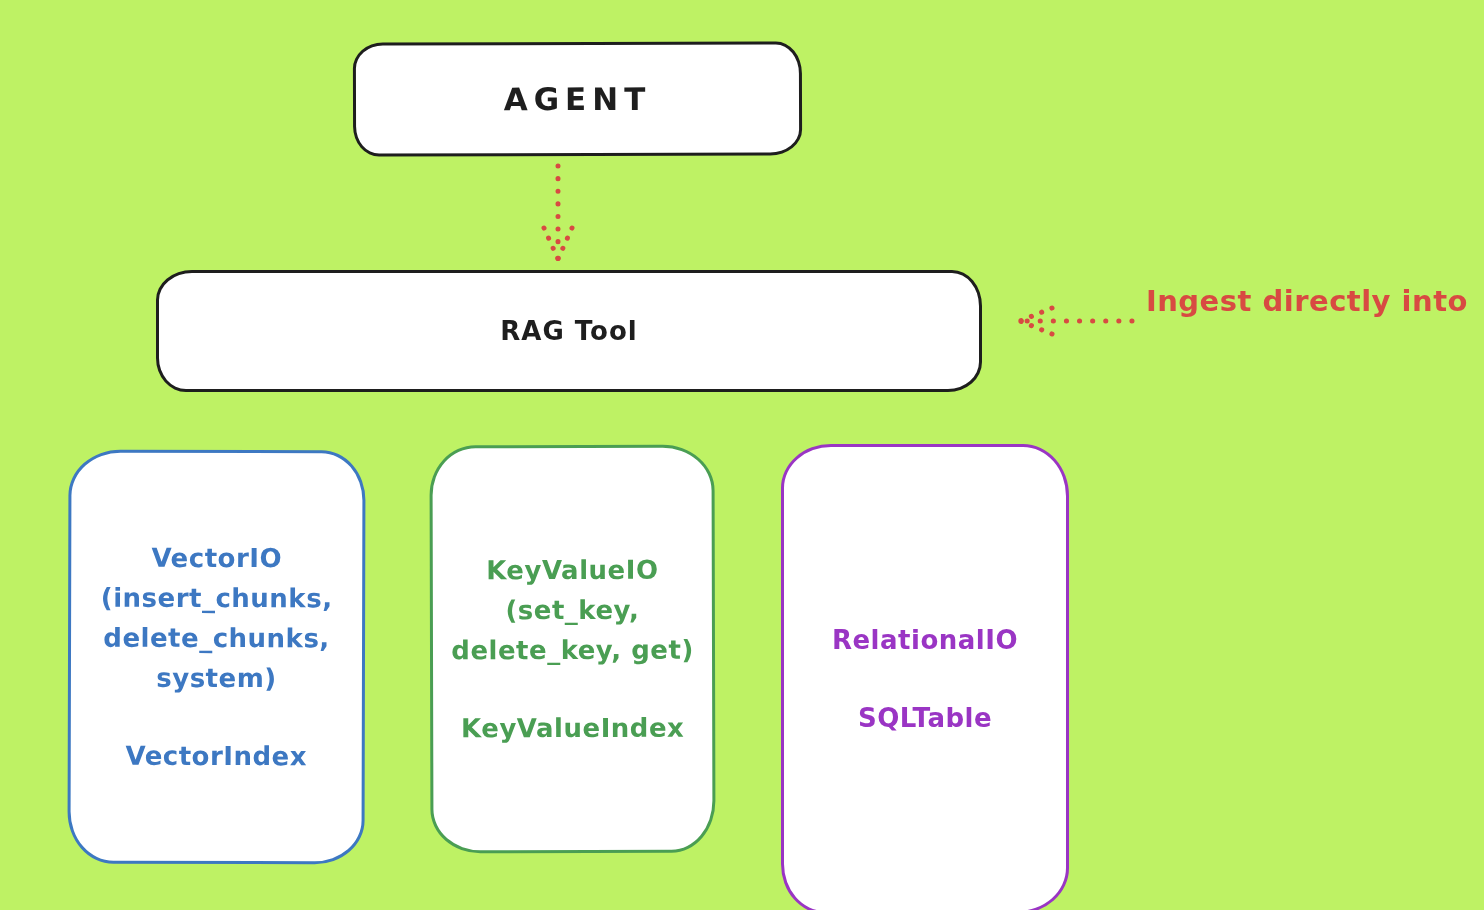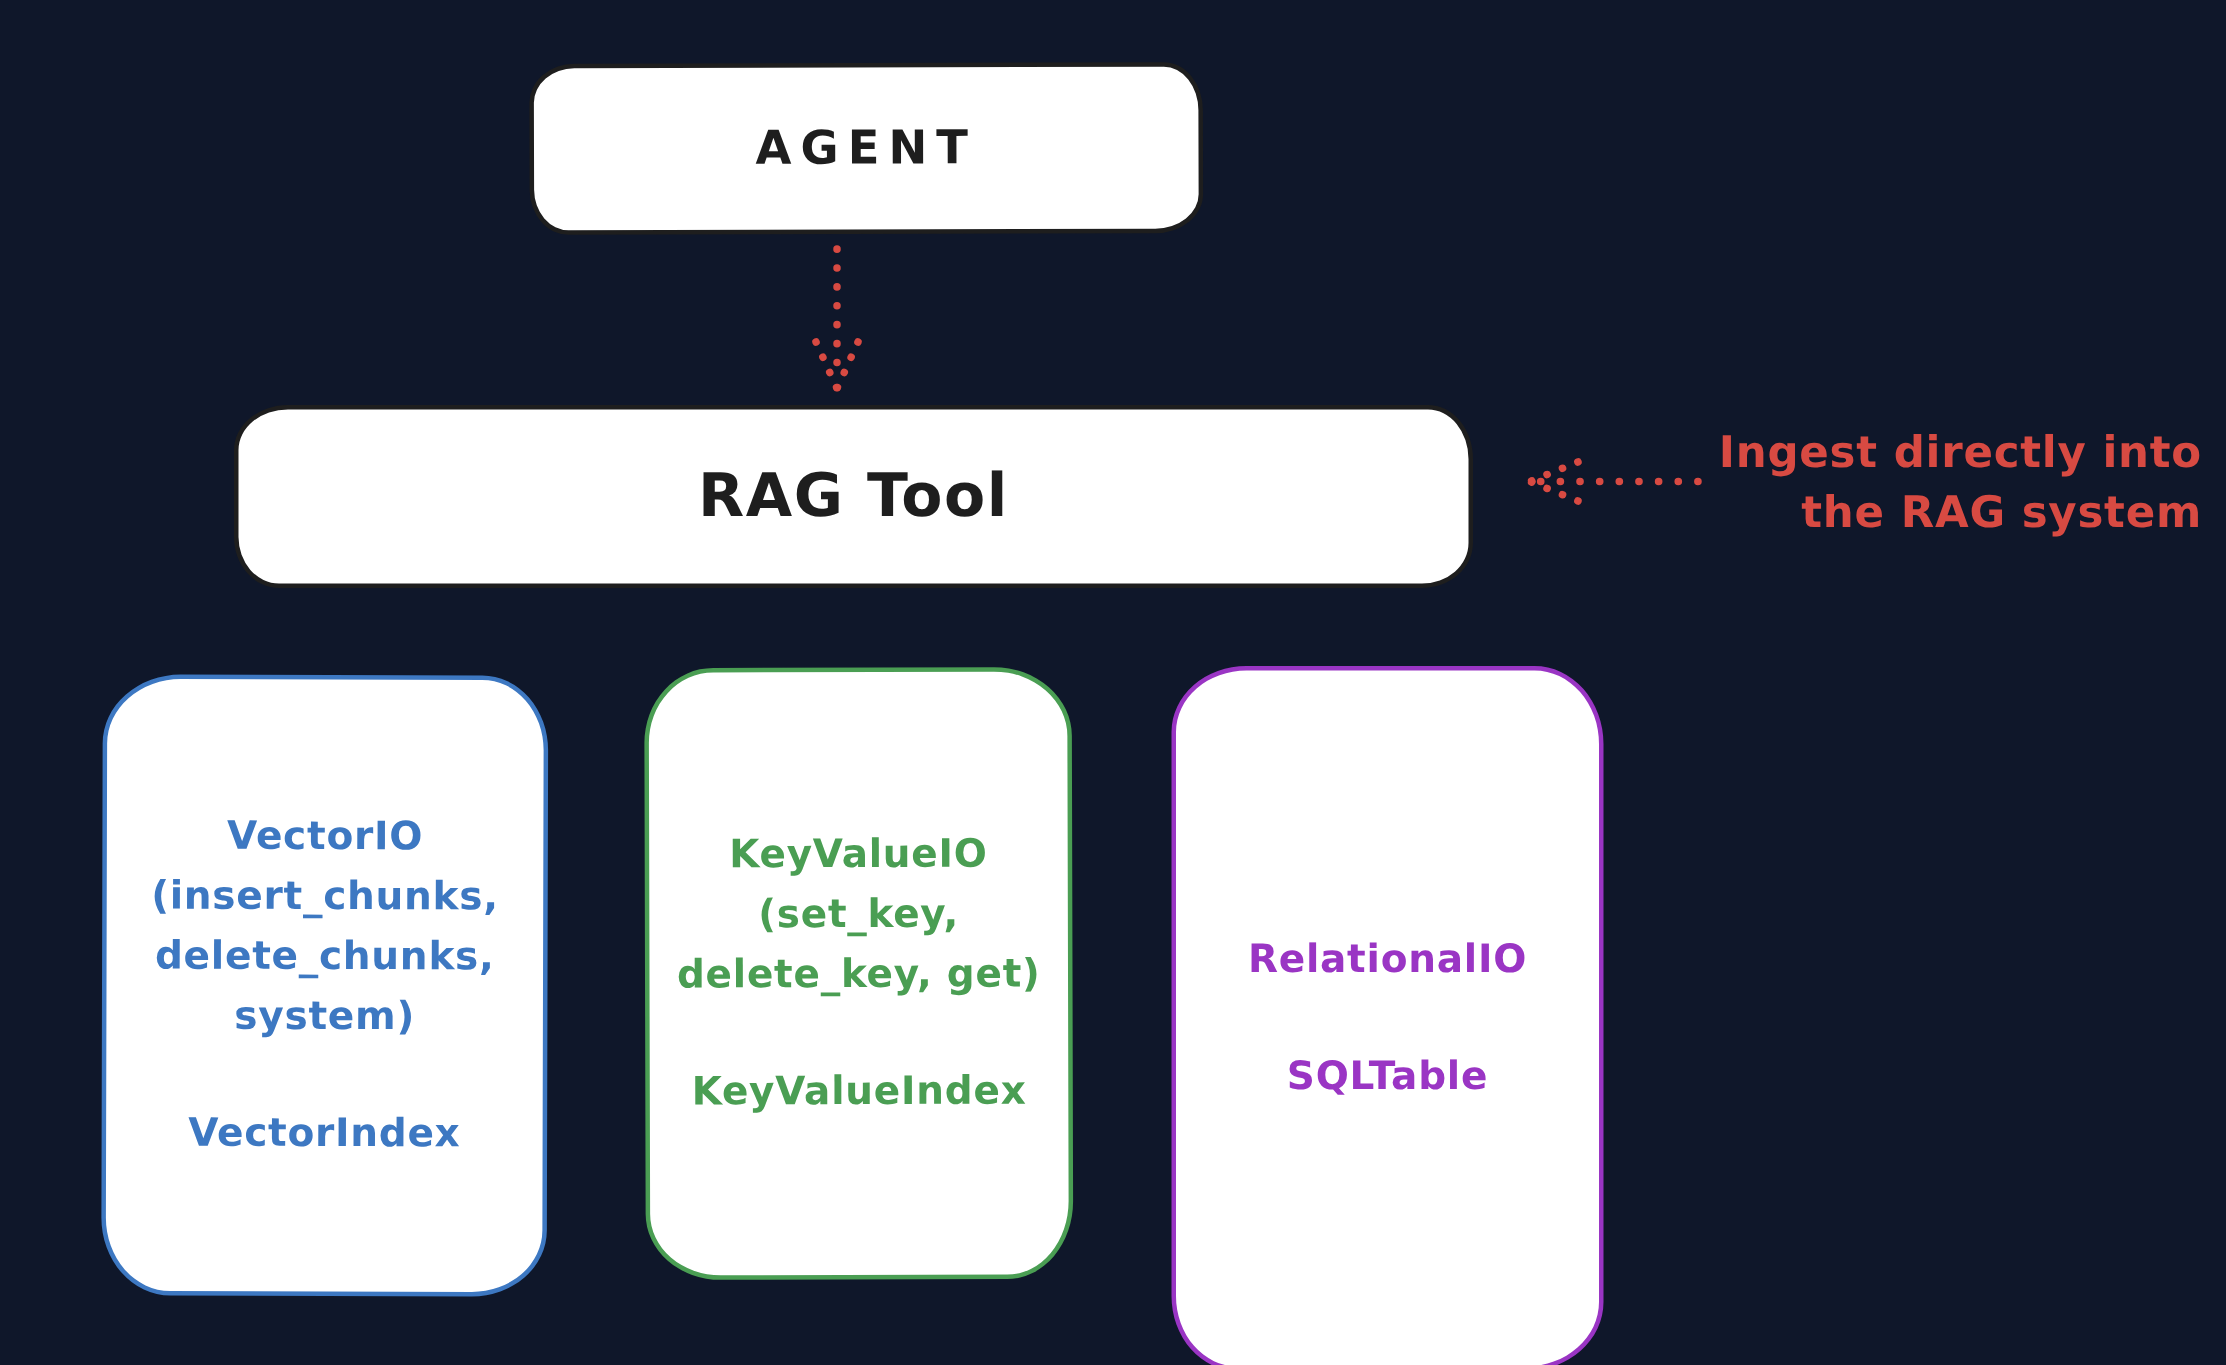--- a/index.html
+++ b/index.html
@@ -3,21 +3,21 @@
 <meta charset="utf-8">
 <style>
   * { margin: 0; padding: 0; box-sizing: border-box; }
   html, body { background: #ffffff; }
   body { font-family: "DejaVu Sans", sans-serif; }
 
   .canvas {
     position: relative;
     width: 1484px;
     height: 910px;
-    background: #0f172a;
+    background: #bef264;
     overflow: hidden;
   }
 
   
   .node {
     position: absolute;
     border: 3.5px solid #1e1e1e;
     background: #ffffff;
     display: flex;
     align-items: center;
@@ -30,21 +30,21 @@
     transform: rotate(-0.15deg);
   }
   .node-agent .label {
     font-size: 31px; font-weight: 700; letter-spacing: 6px;
   }
   .node-rag {
     left: 156px; top: 270px; width: 826px; height: 122px;
     border-radius: 36px 30px 34px 30px / 30px 36px 30px 34px;
   }
   .node-rag .label {
-    font-size: 40px; font-weight: 600; letter-spacing: 1px;
+    font-size: 26px; font-weight: 600; letter-spacing: 1px;
   }
 
   
   .backend {
     position: absolute;
     border: 3.5px solid;
     background: #ffffff;
     display: flex;
     flex-direction: column;
     align-items: center;
@@ -108,21 +108,20 @@
   <svg class="arrow-svg" style="left:1010px; top:303px;" width="128" height="36">
     <g fill="none" stroke-width="5" stroke-linecap="round" style="stroke: rgb(216, 74, 66);">
       <path d="M122 18 L16 18" stroke-dasharray="0.1 13"></path>
       <path d="M42 5 L10 18" stroke-dasharray="0.1 11"></path>
       <path d="M42 31 L10 18" stroke-dasharray="0.1 11"></path>
     </g>
   </svg>
 
   <div class="annotation-text" style="color: rgb(216, 74, 66);">
     <div>Ingest directly into</div>
-    <div>the RAG system</div>
   </div>
 
   <div class="backend backend-vector" style="border-color: rgb(61, 120, 194);">
     <div style="color: rgb(61, 120, 194);">
       <div>VectorIO</div>
       <div>(insert_chunks,</div>
       <div>delete_chunks,</div>
       <div>system)</div>
       <div class="index-label">VectorIndex</div>
     </div>

